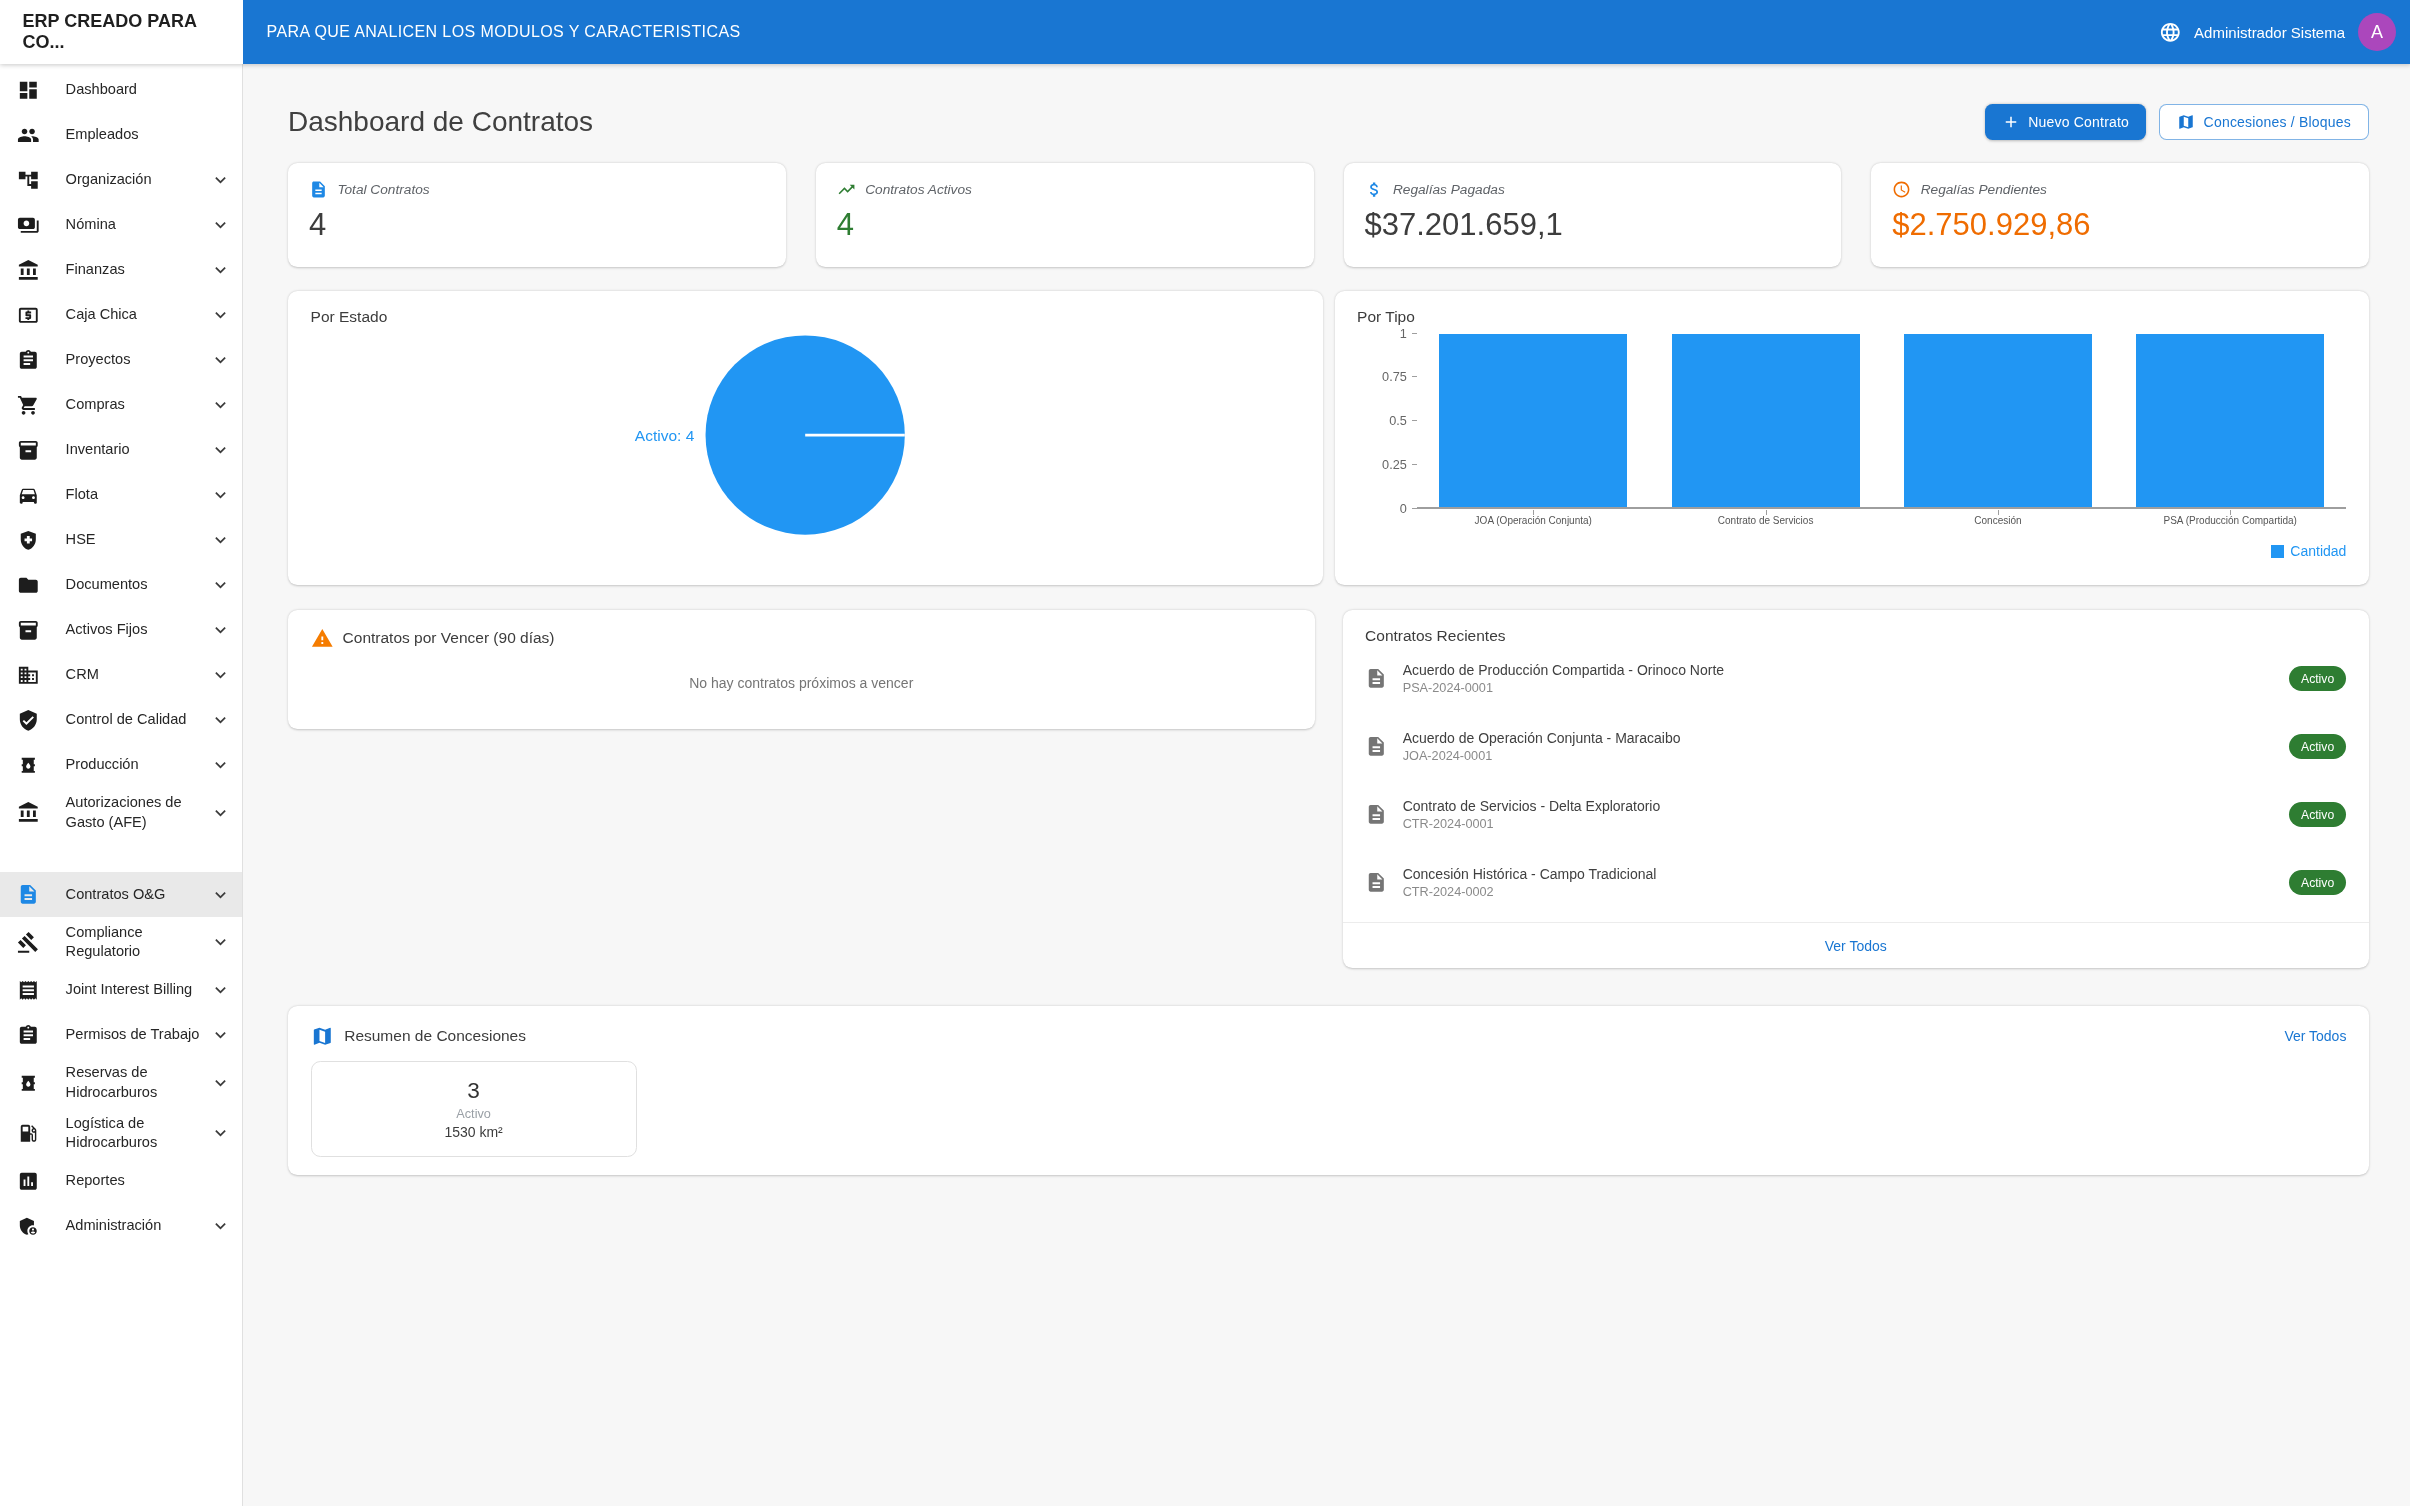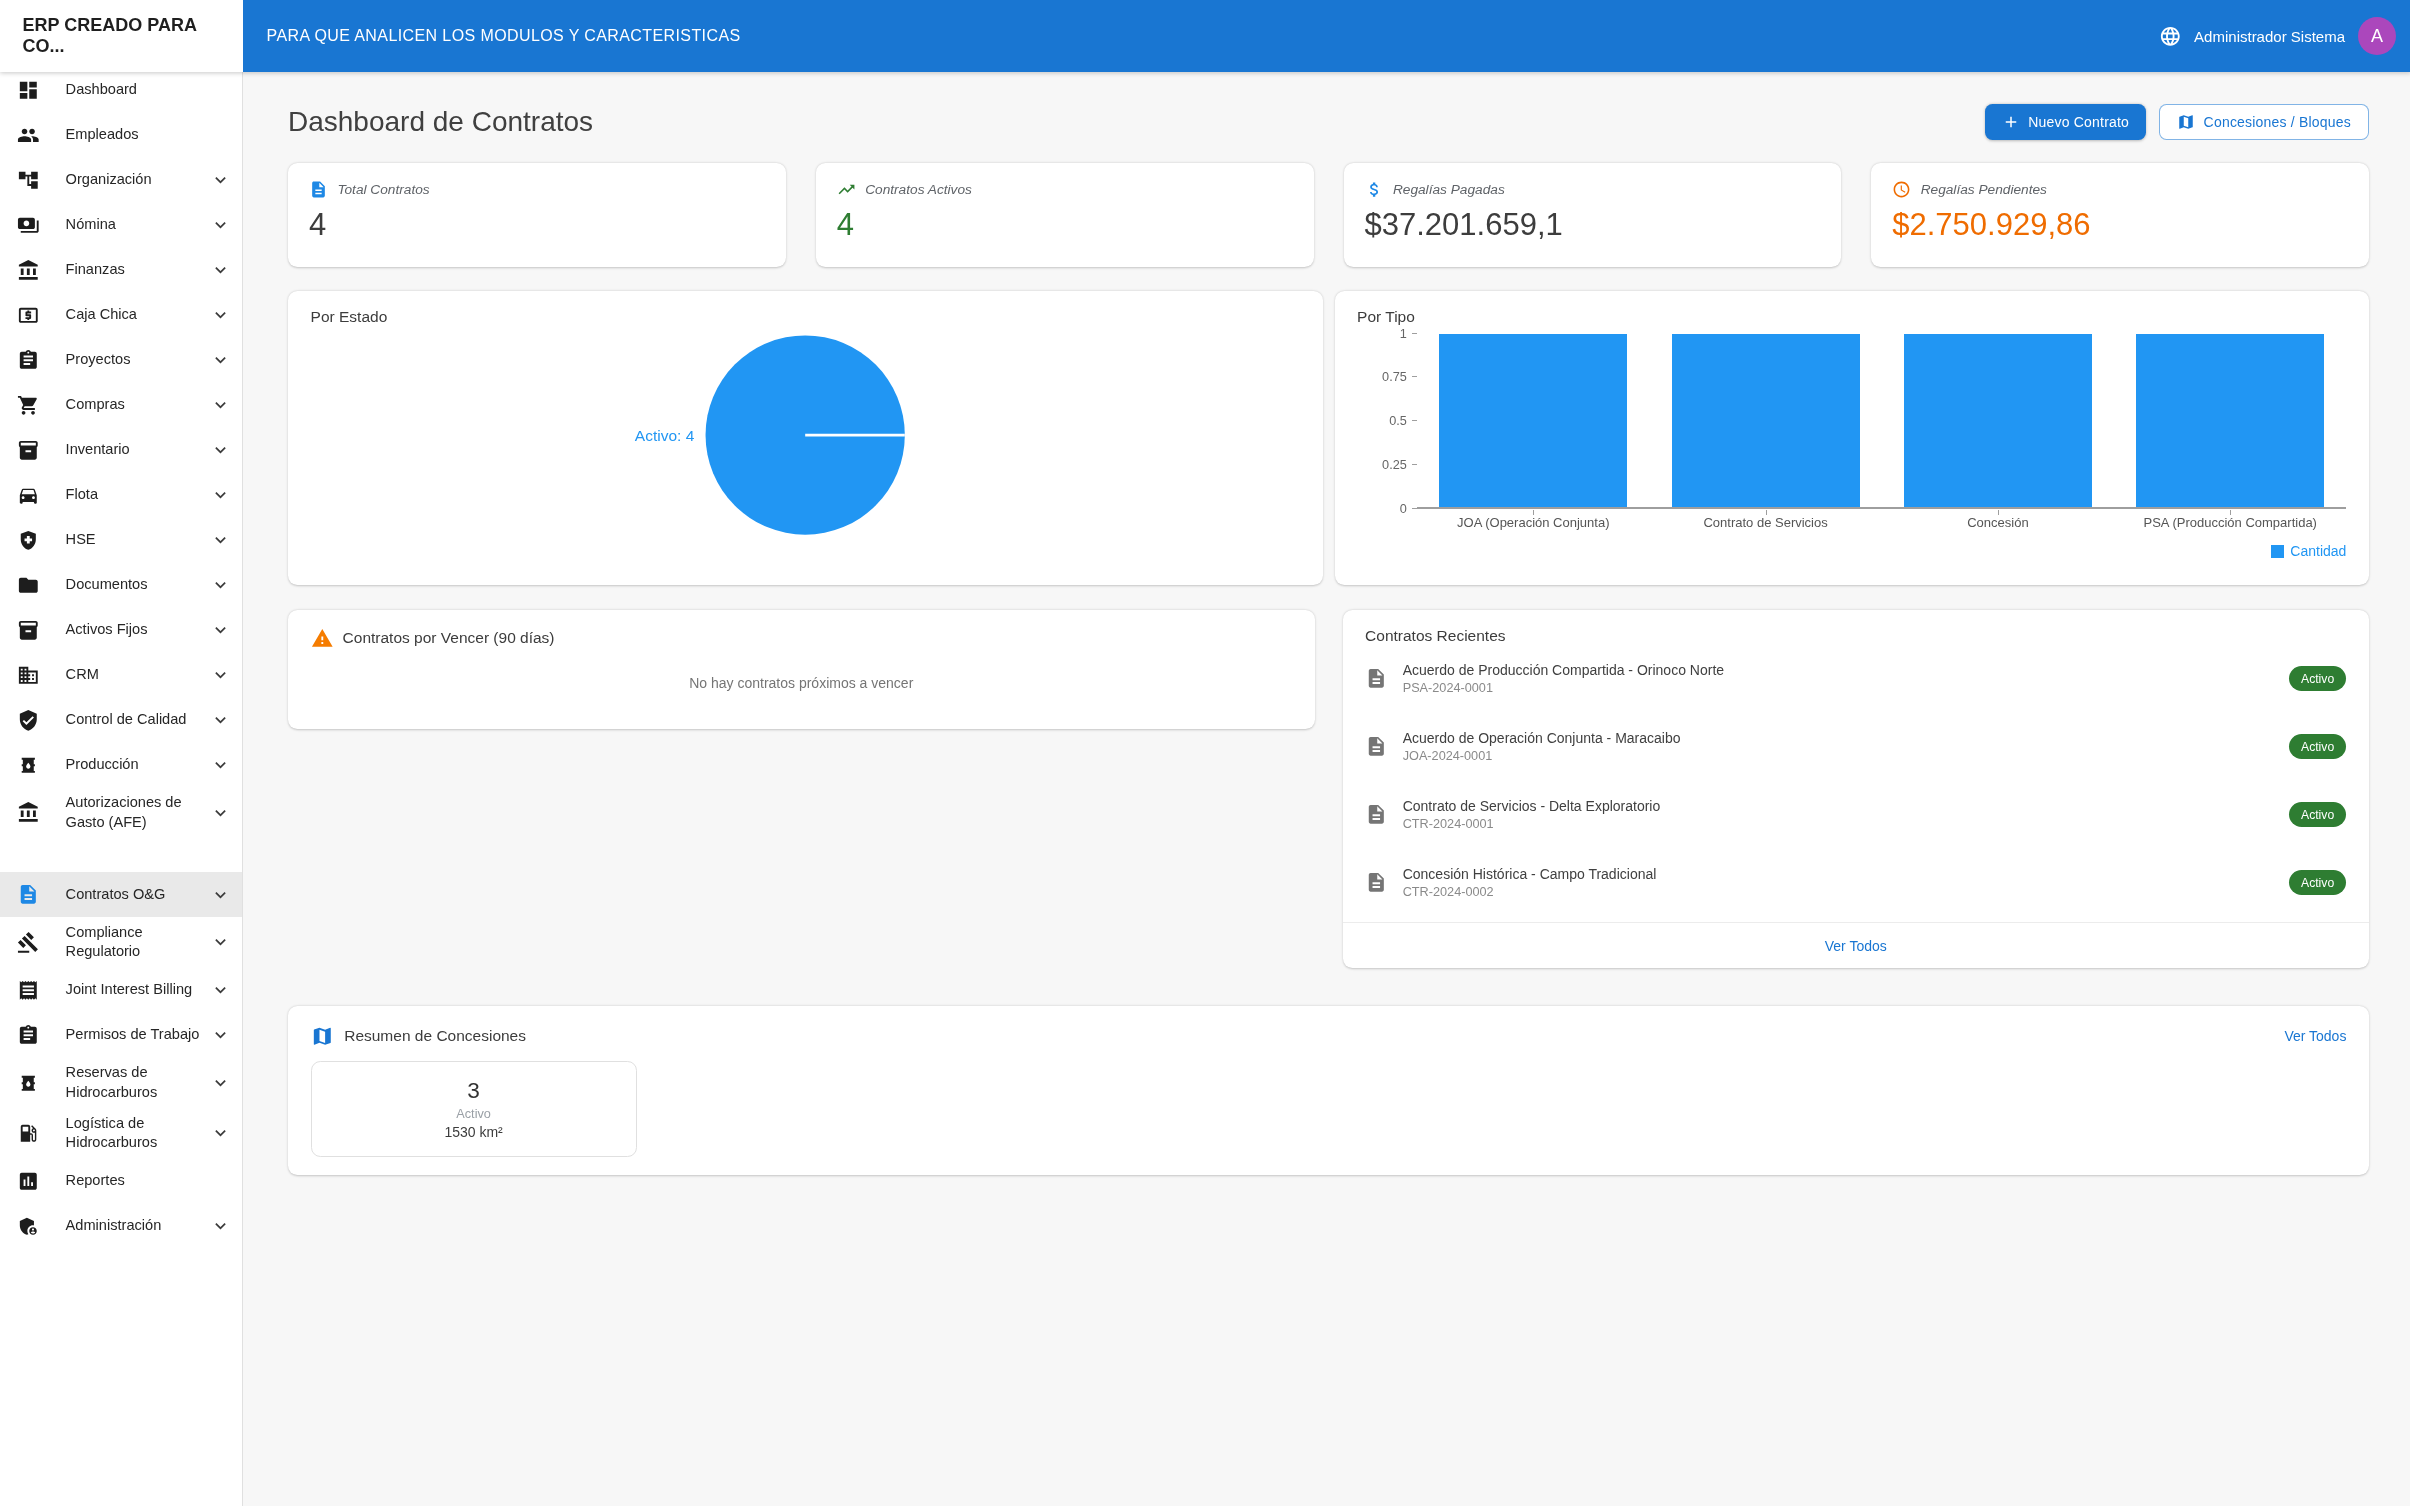--- a/index.html
+++ b/index.html
@@ -1,20 +1,20 @@
 <!DOCTYPE html>
 <html style="font-size:15px"><head>
 <meta charset="utf-8">
 <style>
   * { margin:0; padding:0; box-sizing:border-box; }
   html,body { width:2411px; height:1507px; overflow:hidden;
     font-family:"Liberation Sans", sans-serif; background:#F7F7F7; }
 
   
-  .app-header { position:fixed; top:0; left:0; width:2411px; height:72px;
+  .app-header { position:fixed; top:0; left:0; width:2411px; height:64px;
     display:flex; align-items:stretch; z-index:20;
     box-shadow:0 1.9px 4.7px rgba(0,0,0,0.22); }
   .logo-area { width:243px; background:#fff; display:flex; align-items:center;
     padding-left:22.6px; font-weight:700; font-size:18px; color:#1f1f1f; }
   .banner-area { flex:1; background:#1976D2; display:flex; align-items:center;
     padding-left:23.5px; color:#fff; font-size:16px; font-weight:500; letter-spacing:0.4px; }
   .header-right { background:#1976D2; display:flex; align-items:center; gap:13px;
     padding-right:15px; color:#fff; }
   .hicon { width:22.6px; height:22.6px; color:#fff; cursor:pointer; }
   .hicon svg { width:22.6px; height:22.6px; }
@@ -75,21 +75,21 @@
   .ytick-label { font-size:12.7px; color:#666; }
   .ytick-mark { width:5.6px; height:0.9px; background:#9E9E9E; }
   .plot-col { flex:1; display:flex; flex-direction:column; }
   .plot { height:175px; border-bottom:2.8px solid #9E9E9E; display:flex; }
   .bar-slot { flex:1; display:flex; align-items:flex-end; justify-content:center;
     position:relative; }
   .bar-slot::after { content:''; position:absolute; bottom:-8.5px; left:50%;
     width:0.9px; height:5.6px; background:#9E9E9E; }
   .bar { width:188px; background:#2196F3; }
   .x-labels { height:24.5px; display:flex; padding-top:6.6px; }
-  .x-label { flex:1; text-align:center; font-size:13px; color:#555; }
+  .x-label { flex:1; text-align:center; font-size:10px; color:#555; }
   .legend { display:flex; align-items:center; justify-content:flex-end; gap:6.6px;
     margin-top:7.5px; }
   .legend-swatch { width:13px; height:13px; background:#2196F3; display:inline-block; }
   .legend-label { font-size:14px; color:#2196F3; }
 
   
   .mid-row { display:flex; gap:28px; align-items:flex-start; margin-bottom:38px; }
   .expiring-card { flex:1; height:119px; padding:17px 22.6px; }
   .card-head { display:flex; align-items:center; gap:9.4px; }
   .card-head.space { justify-content:space-between; }

